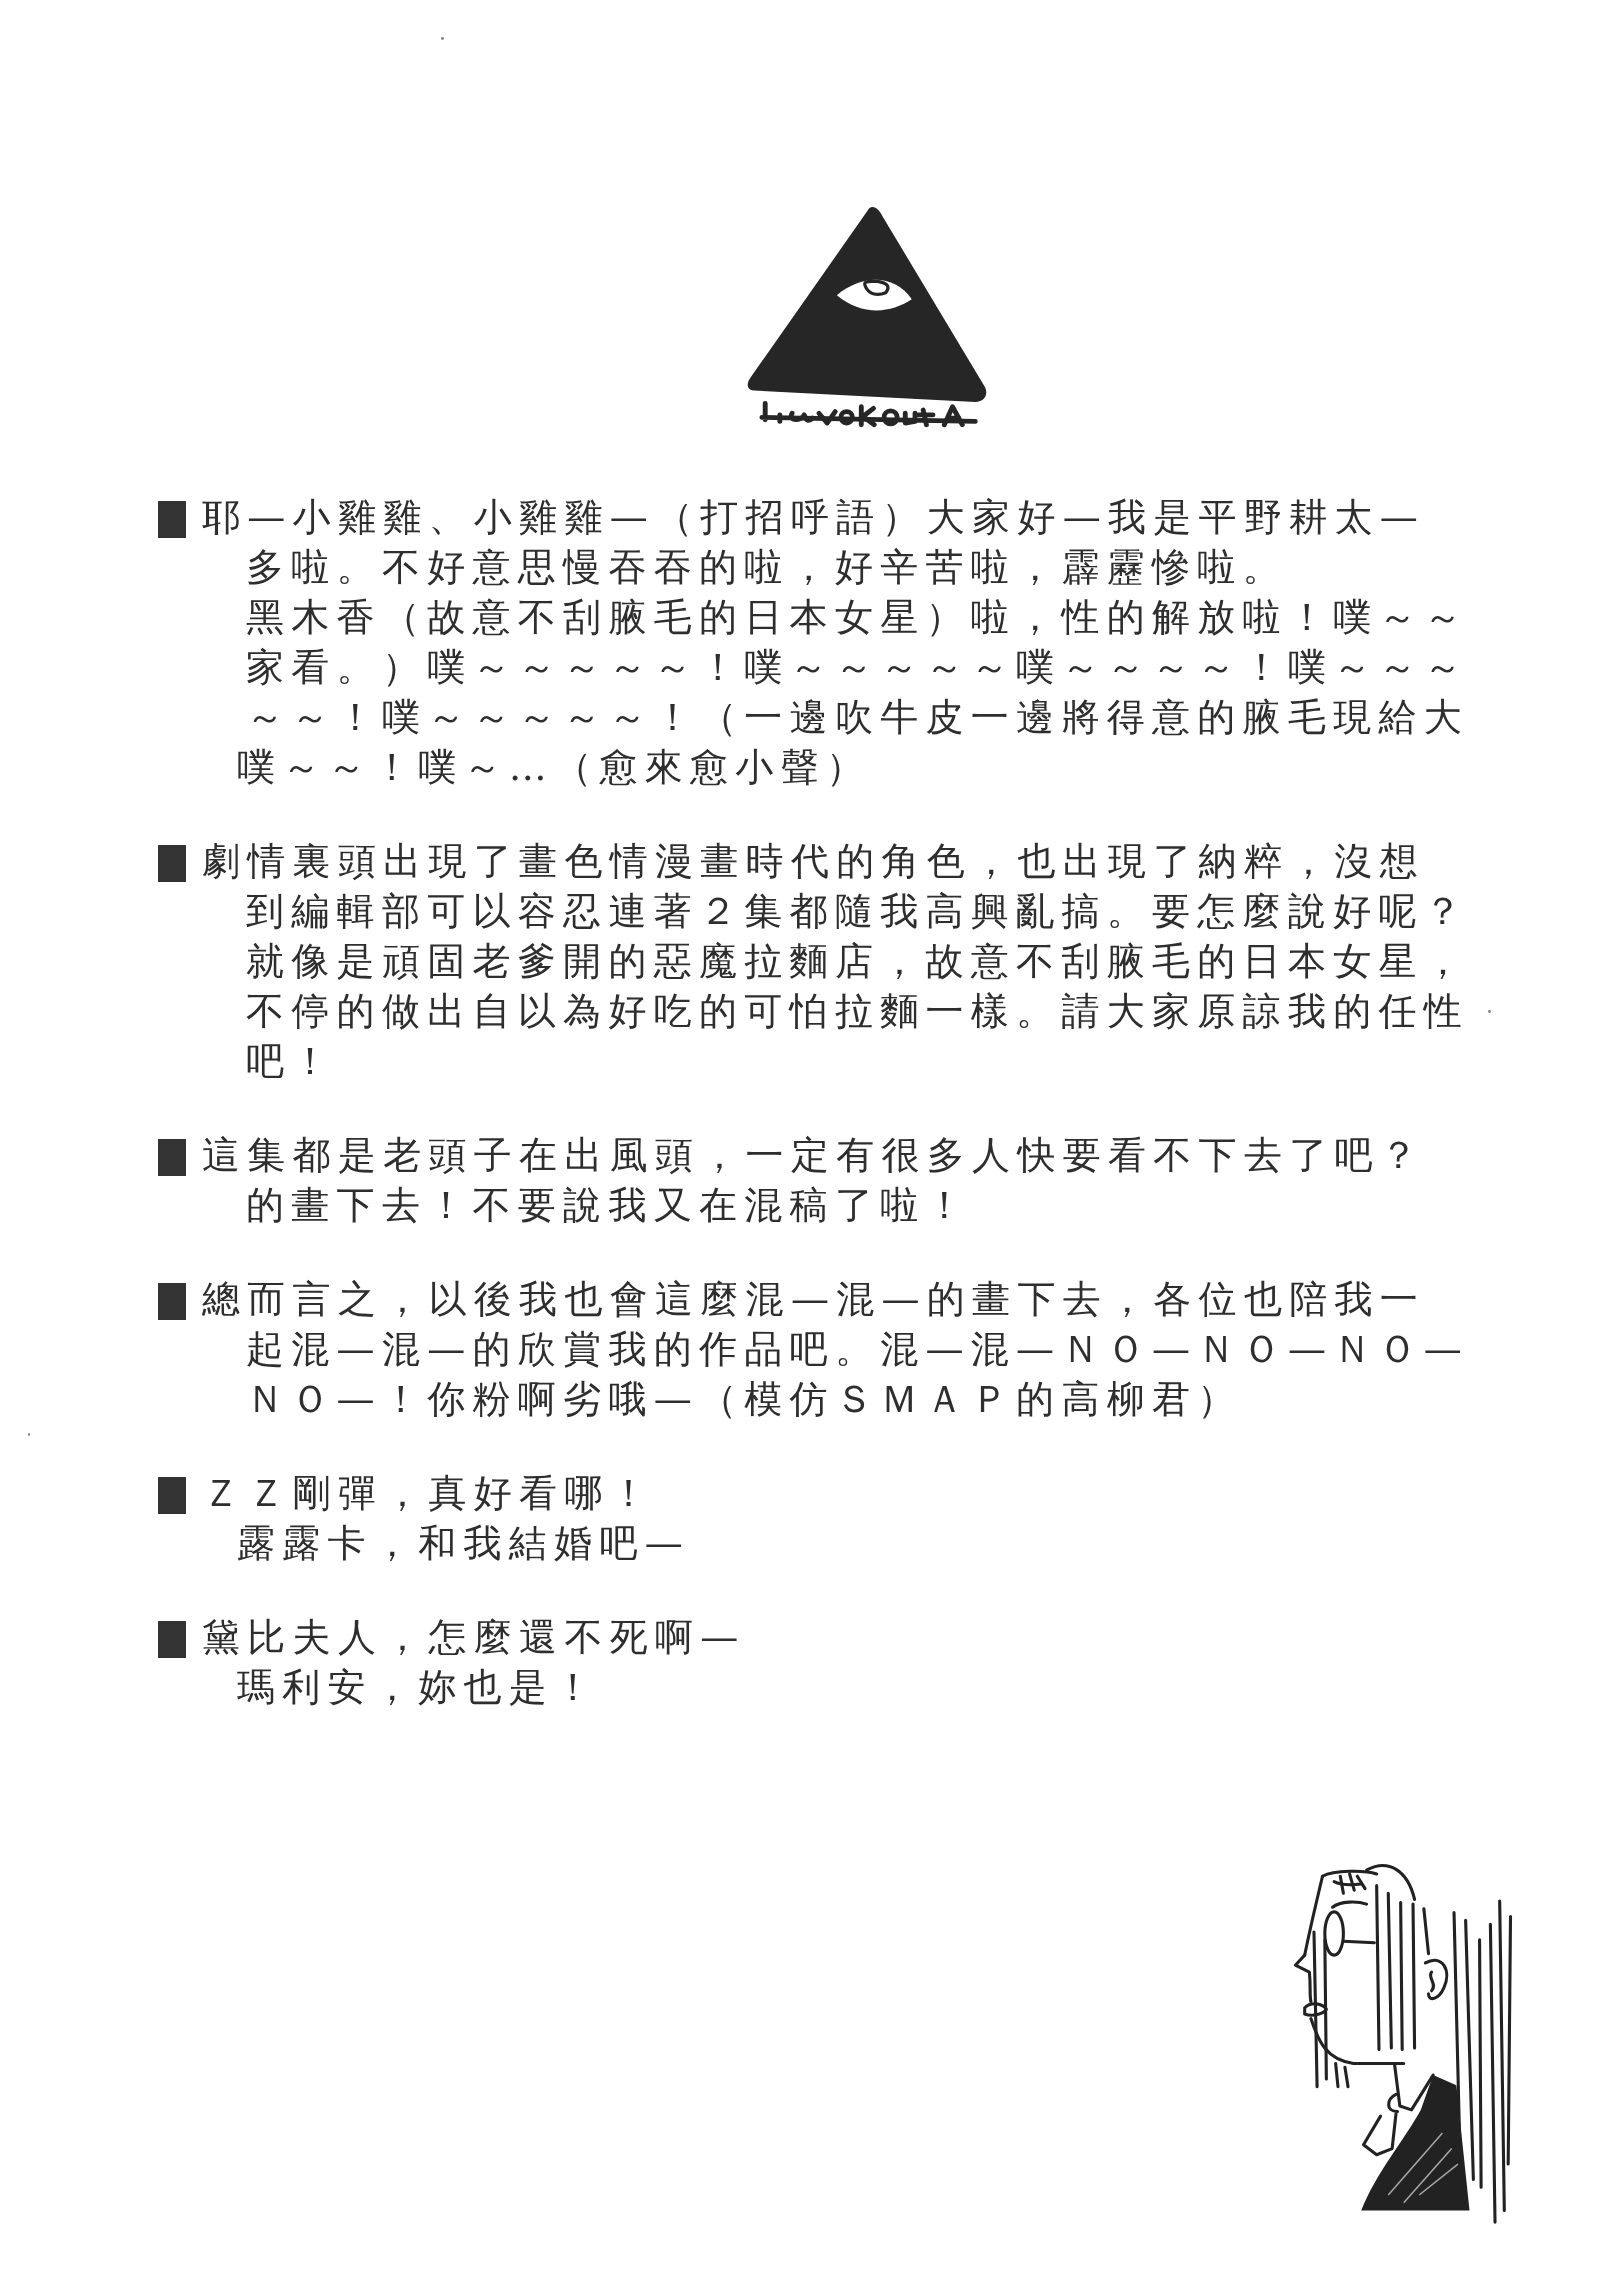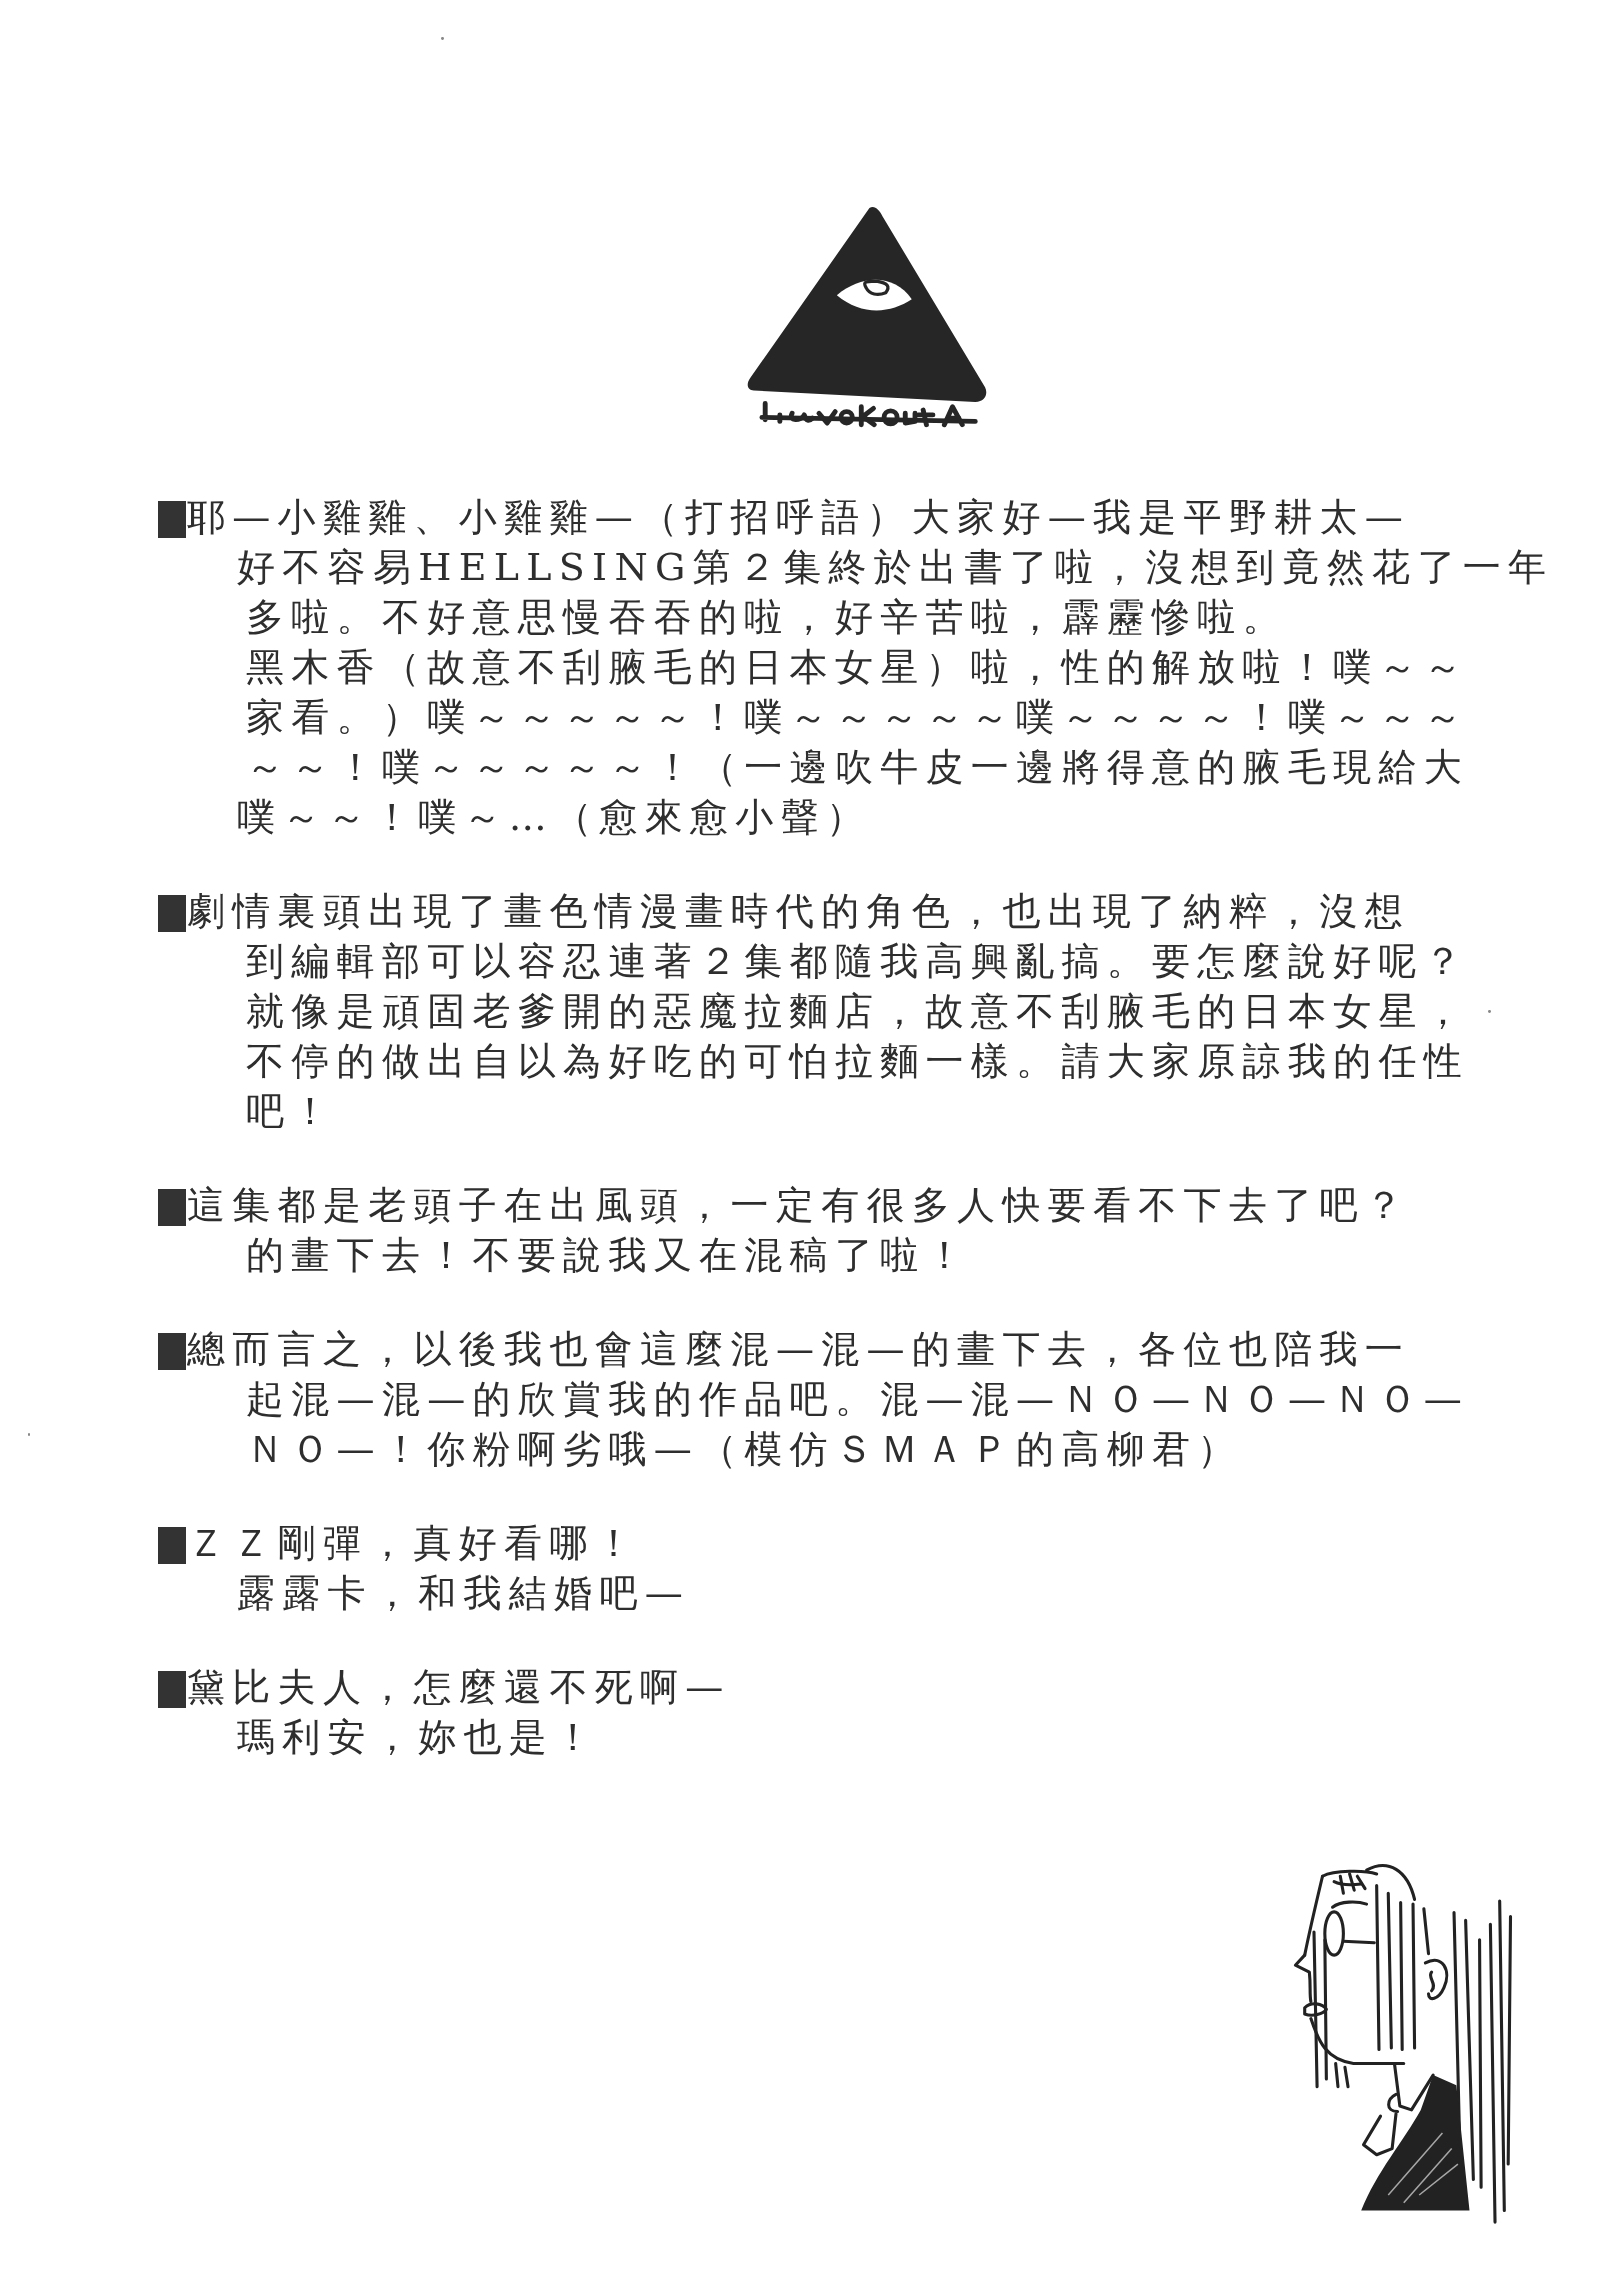--- a/index.html
+++ b/index.html
@@ -9,21 +9,21 @@
   }
   .logo { position: absolute; left: 731px; top: 174px; width: 285px; height: 275px; }
   .logo svg { width: 100%; height: 100%; display: block; }
   .notes { position: absolute; left: 158px; top: 492px; width: 1396px; }
   .para { position: relative; margin-bottom: 44px; }
   .bullet {
     position: absolute; left: 0; top: 9.2px; width: 27.5px; height: 37px; background: #333333;
   }
   .line {
     display: block; font-size: 38px; line-height: 50px; letter-spacing: 7.3px; white-space: pre;
-    color: #2e2e2e; padding-left: 29px;
+    color: #2e2e2e; padding-left: 44px;
   }
   .line.cont { padding-left: 88px; }
   .line.cont2 { padding-left: 79px; }
   .figure { position: absolute; left: 1249px; top: 1823px; width: 294px; height: 450px; }
   .figure svg { width: 100%; height: 100%; display: block; }
   .speck { position: absolute; width: 2.8px; height: 2.8px; background: #888; border-radius: 50%; }
 </style>
 </head>
 <body>
 
@@ -45,21 +45,20 @@
       <path d="M262 304 L272 282 L284 304 M266 296 L280 296"></path>
     </g>
   </svg>
 </div>
 
 <div class="notes">
 
   <div class="para">
     <span class="bullet"></span>
     <span class="line">耶—小雞雞、小雞雞—（打招呼語）大家好—我是平野耕太—</span>
-    <span class="line cont2">好不容易HELLSING第２集終於出書了啦，沒想到竟然花了一年</span>
     <span class="line cont">多啦。不好意思慢吞吞的啦，好辛苦啦，霹靂慘啦。</span>
     <span class="line cont">黑木香（故意不刮腋毛的日本女星）啦，性的解放啦！噗～～</span>
     <span class="line cont">家看。）噗～～～～～！噗～～～～～噗～～～～！噗～～～</span>
     <span class="line cont">～～！噗～～～～～！（一邊吹牛皮一邊將得意的腋毛現給大</span>
     <span class="line cont2">噗～～！噗～…（愈來愈小聲）</span>
   </div>
 
   <div class="para">
     <span class="bullet"></span>
     <span class="line">劇情裏頭出現了畫色情漫畫時代的角色，也出現了納粹，沒想</span>

